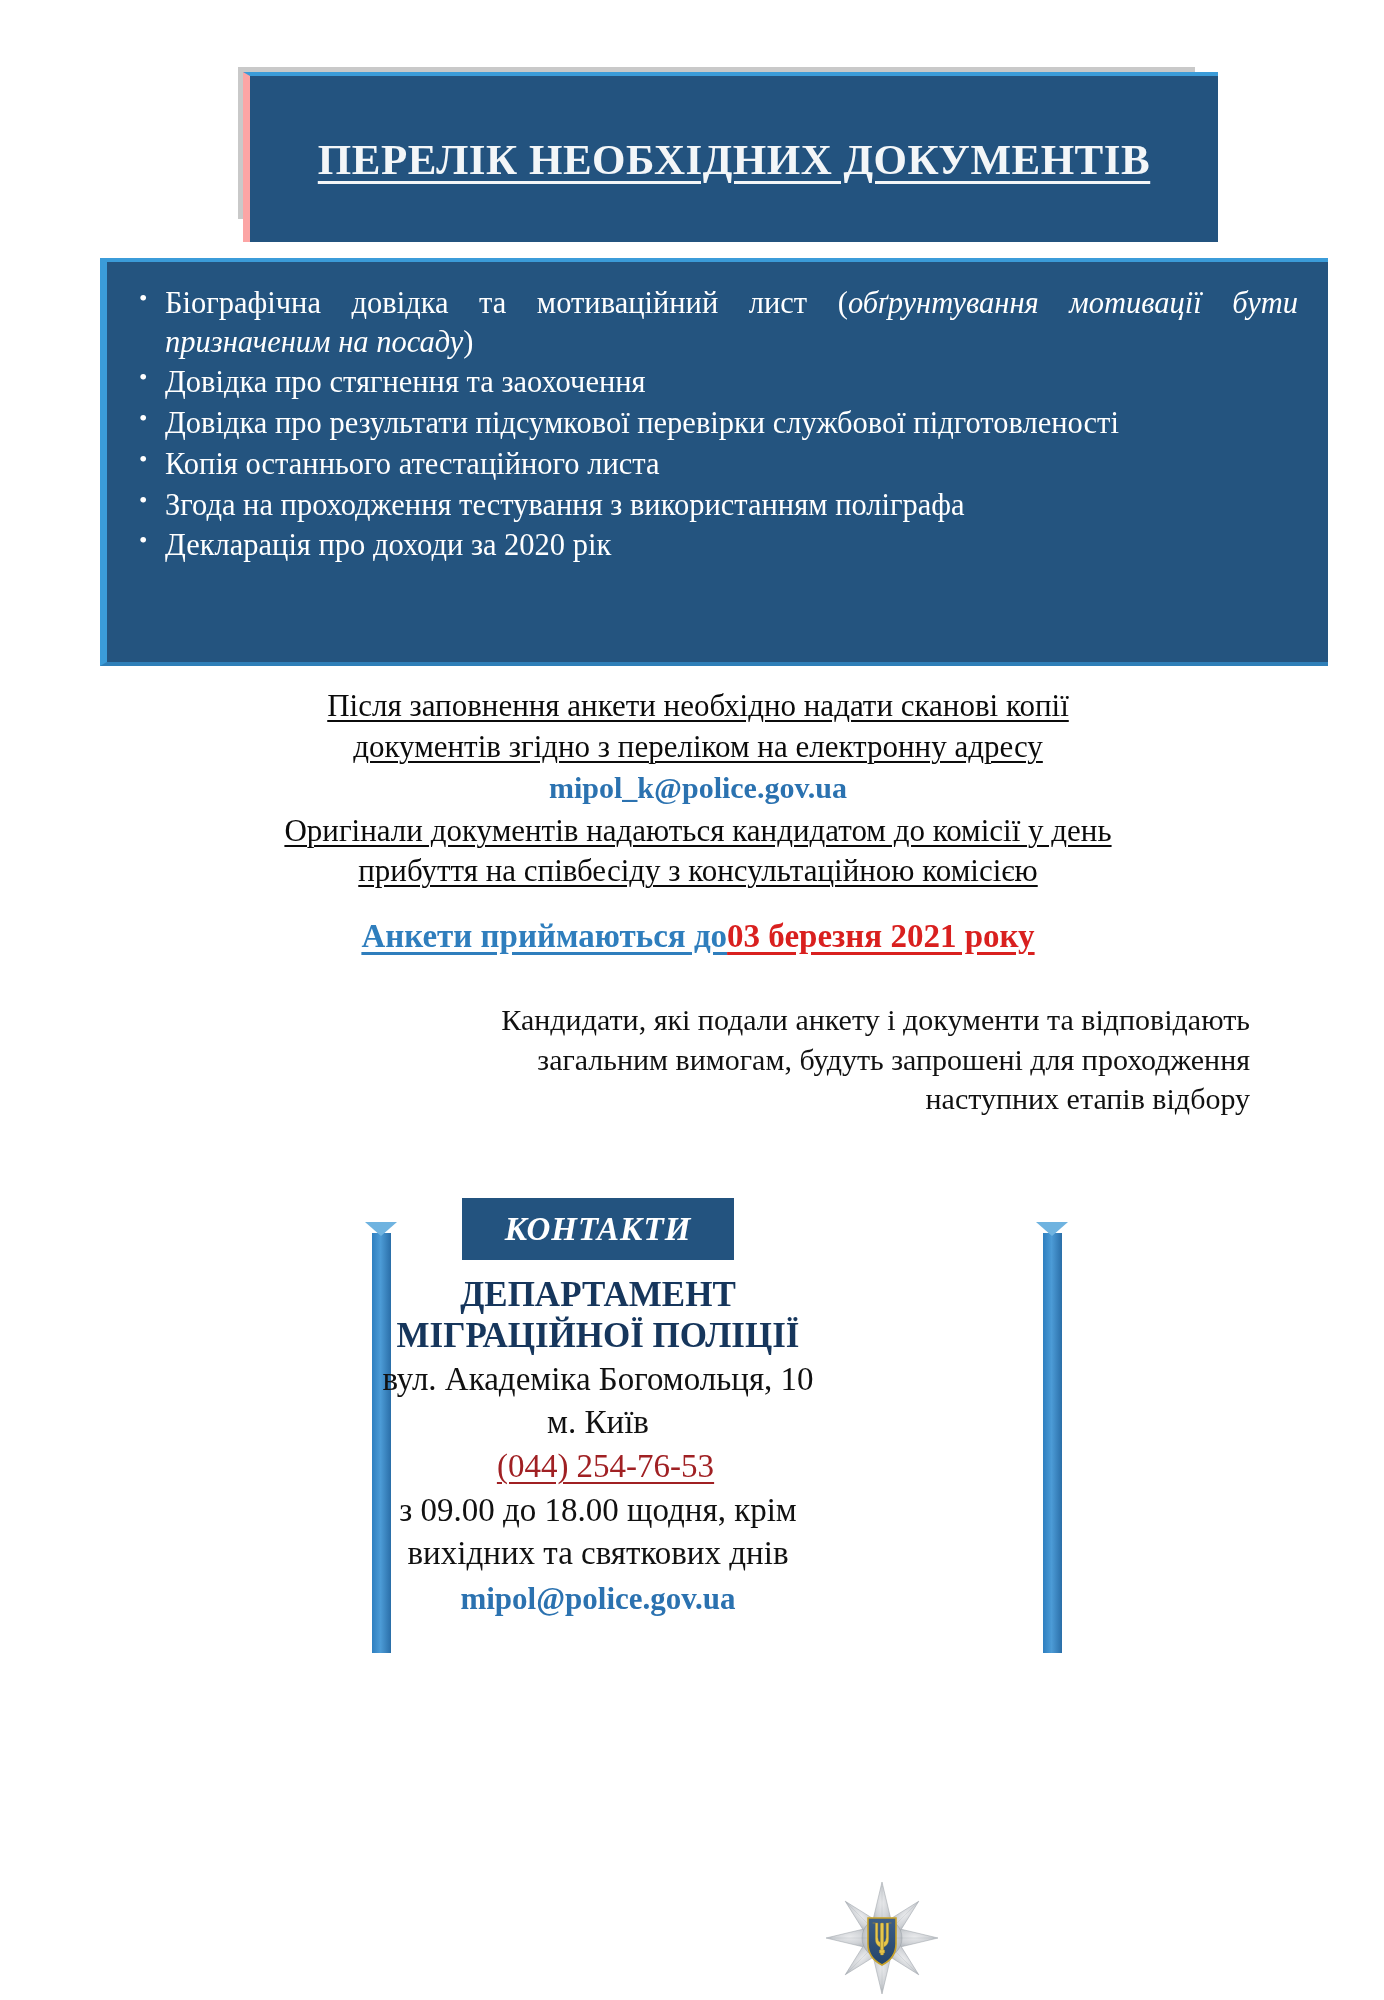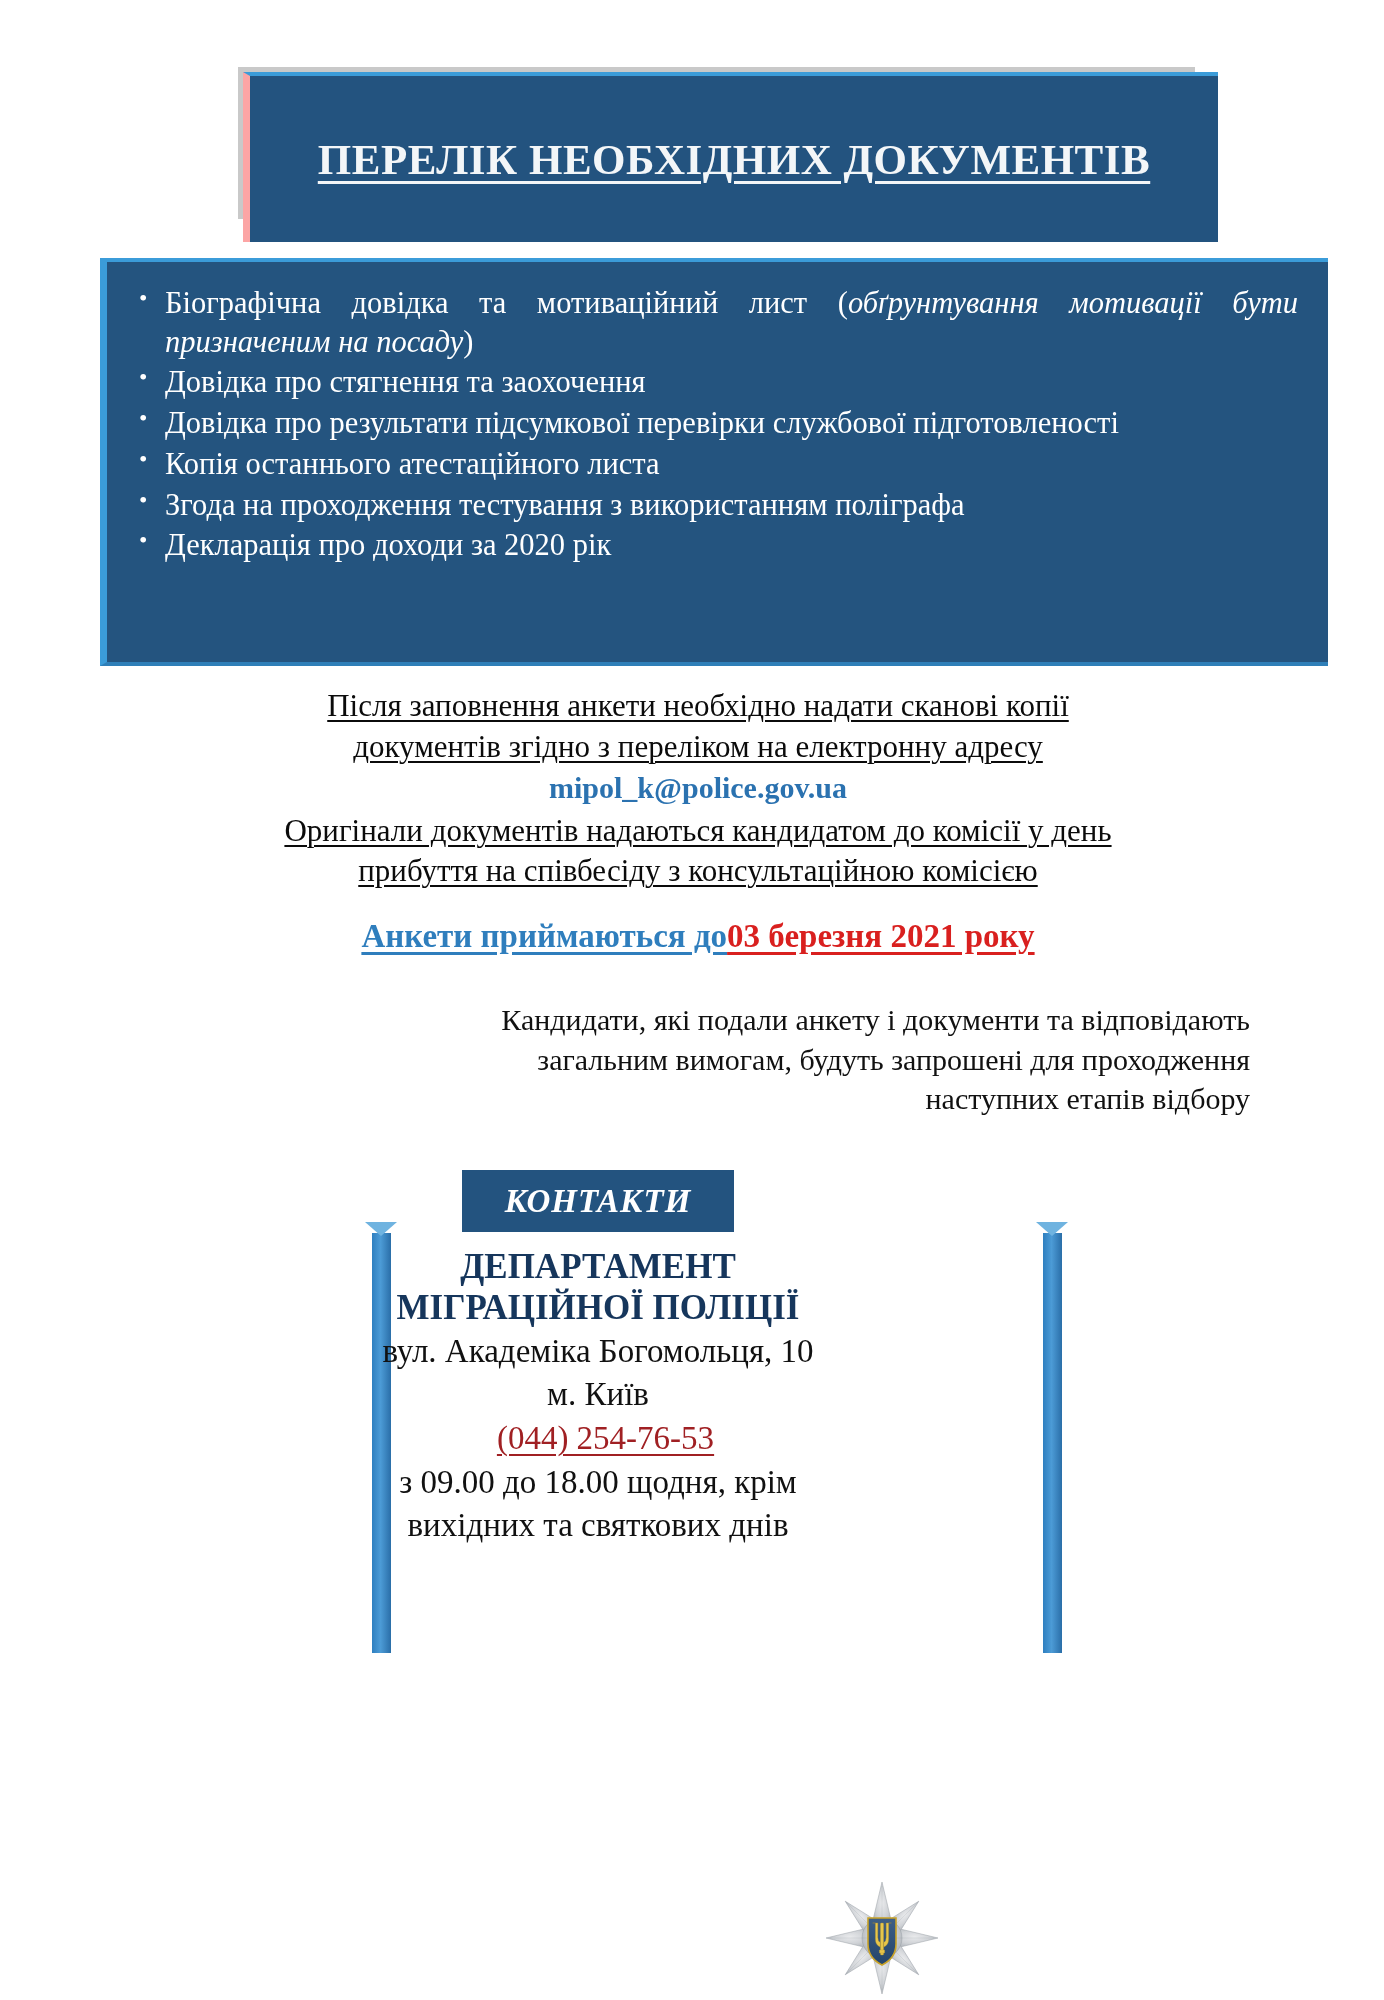--- a/index.html
+++ b/index.html
@@ -145,21 +145,21 @@
     text-align: right;
     font-size: 30px;
     line-height: 1.32;
     color: #111111;
   }
 
   
   .contacts-wrap {
     position: absolute;
     left: 0;
-    top: 1170px;
+    top: 1198px;
     width: 1196px;
   }
   .contacts-badge {
     margin: 0 auto;
     width: 272px;
     height: 62px;
     background: #23537f;
     color: #ffffff;
     font-weight: bold;
     font-style: italic;
@@ -290,20 +290,21 @@
   </div>
   <div class="dept-name">
     <div>ДЕПАРТАМЕНТ</div>
     <div>МІГРАЦІЙНОЇ ПОЛІЦІЇ</div>
   </div>
   <div class="contact-line">вул. Академіка Богомольця, 10</div>
   <div class="contact-line">м. Київ</div>
   <div class="contact-phone">(044) 254-76-53</div>
   <div class="contact-line">з 09.00 до 18.00 щодня, крім</div>
   <div class="contact-line">вихідних та святкових днів</div>
+  <div class="contact-email">mipol@police.gov.ua</div>
 </div>
 
 <div class="emblem">
   <svg viewBox="0 0 120 120" width="120" height="120">
     <defs>
       <radialGradient id="starGrad" cx="50%" cy="45%" r="62%">
         <stop offset="0%" stop-color="#e9eaec"></stop>
         <stop offset="55%" stop-color="#cfd2d6"></stop>
         <stop offset="100%" stop-color="#a9aeb4"></stop>
       </radialGradient>

